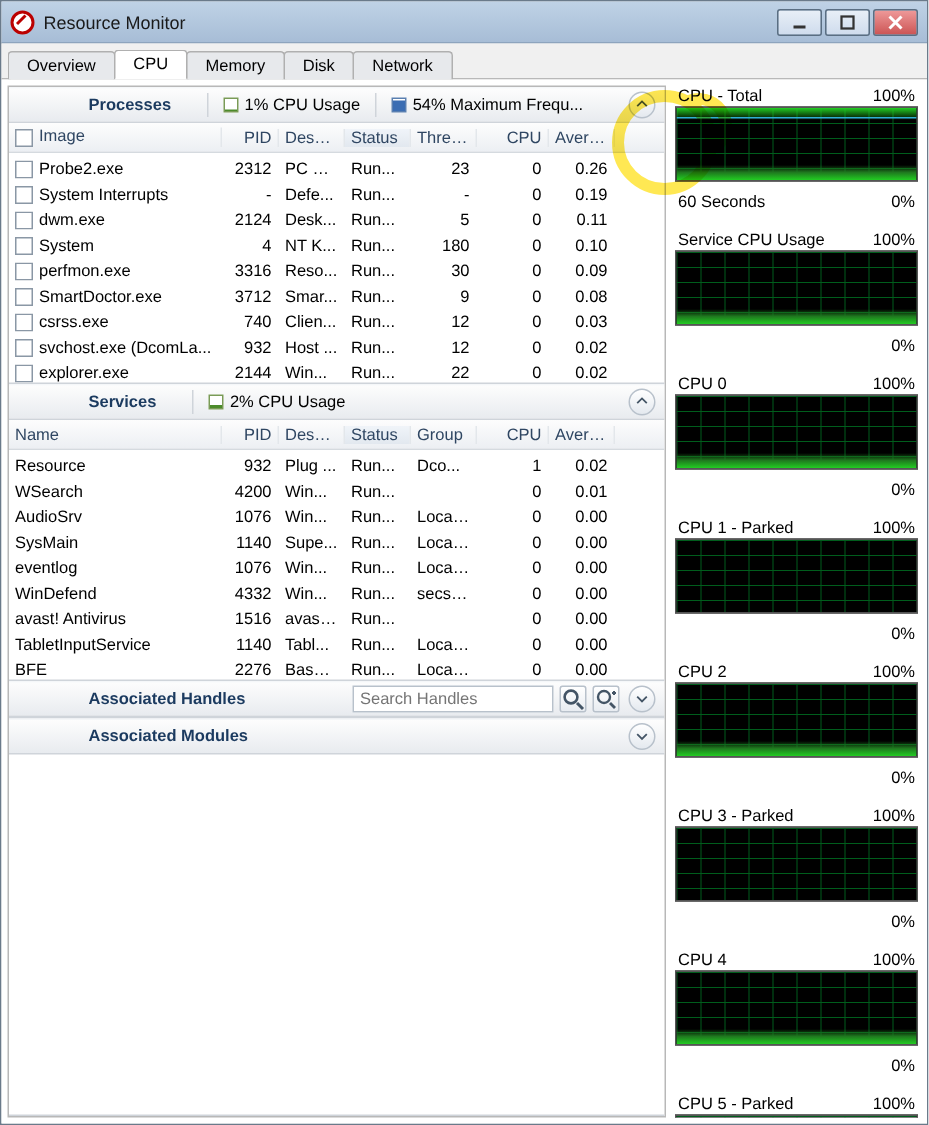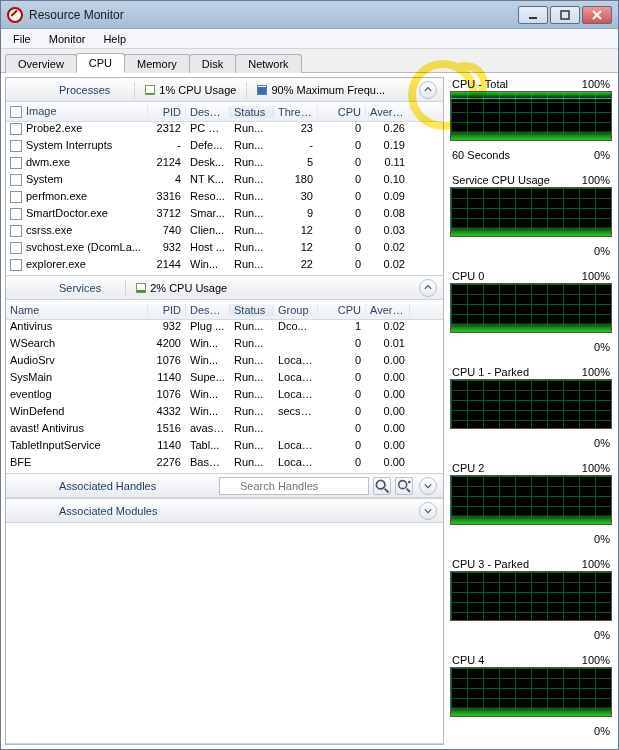--- a/index.html
+++ b/index.html
@@ -15,44 +15,44 @@
   .menubar { height:20px; background:#f4f6f9; border-bottom:1px solid #d0d7de; display:flex; align-items:center; padding:0 4px; gap:2px;}
   .menubar span{ padding:2px 8px; cursor:default;}
   .tabbar { height:24px; background:#f0f0f0; border-bottom:1px solid #b8b8b8; display:flex; align-items:flex-end; padding:0 4px;}
   .tab   { padding:3px 12px; border:1px solid #b0b0b0; border-bottom:none; background:#e7e9ec; margin-right:-1px; border-radius:3px 3px 0 0; position:relative; top:1px;}
   .tab.active{ background:#fff; border-bottom:1px solid #fff; z-index:1;}
   .body   { flex:1; display:flex; overflow:hidden; background:#fff;}
   .leftpane { flex:1; border:1px solid #b8b8b8; margin:4px; display:flex; flex-direction:column; overflow:hidden;background:#fff;}
   .rightpane{ width:166px; margin:4px 4px 4px 0; display:flex; flex-direction:column;}
   .section  { border-bottom:1px solid #cfd4da;}
   .sectionhdr{ height:24px; background:linear-gradient(#fdfdfd,#e8ebef); display:flex; align-items:center; padding:0 6px; border-top:1px solid #f5f7f9; border-bottom:1px solid #cfd4da;}
-  .sectionhdr .name{ font-weight:normal; color:#1b3a5f; margin-right:14px;padding-left:47px;}
+  .sectionhdr .name{ font-weight:bold; color:#1b3a5f; margin-right:14px;padding-left:47px;}
   .sectionhdr .sep { width:1px;height:16px;background:#cfd4da;margin:0 10px;}
   .meter { width:10px;height:10px;border:1px solid #7a9b57;margin-right:4px;position:relative;background:#fff;}
   .meter i{position:absolute;bottom:0;left:0;right:0;background:#4c8b2b;}
   .meter.blue{border-color:#5a7fb0;} .meter.blue i{background:#3b6db3;}
   .expando{ margin-left:auto; width:18px;height:18px;border:1px solid #b8c1cb;border-radius:50%;background:linear-gradient(#fff,#e4e9ef);display:flex;align-items:center;justify-content:center;}
   .expando svg,.roundbtn svg{width:8px;height:8px;}
   .grid { width:100%; }
   .gridhdr{ display:flex; background:linear-gradient(#fdfdfd,#eceff3); border-bottom:1px solid #d5dadf; height:20px; align-items:center;}
   .gridhdr div,.row div{ padding:0 4px; overflow:hidden; white-space:nowrap; text-overflow:ellipsis; border-right:1px solid #e3e7eb;}
   .gridhdr div{ color:#2f4662;}
-  .row { display:flex; height:17px; align-items:flex-start;}
+  .row { display:flex; height:17px; align-items:flex-end;}
   .row div{ border-right:1px solid transparent;}
   .chk { width:12px;height:12px;border:1px solid #8a97a5;margin-right:4px;display:inline-block;vertical-align:middle;background:#fff;}
   
   .c-img{width:142px;} .c-pid{width:38px;text-align:right;} .c-desc{width:44px;}
   .c-stat{width:44px;background:linear-gradient(#f0f4f9,#e2e8ef);} .row .c-stat{background:transparent;}
   .c-thr{width:44px;text-align:right;} .c-cpu{width:48px;text-align:right;} .c-avg{width:44px;text-align:right;}
   
   .s-name{width:142px;} .s-pid{width:38px;text-align:right;} .s-desc{width:44px;}
   .s-stat{width:44px;background:linear-gradient(#f0f4f9,#e2e8ef);} .row .s-stat{background:transparent;}
   .s-grp{width:44px;} .s-cpu{width:48px;text-align:right;} .s-avg{width:44px;text-align:right;}
   .searchwrap{flex:1;display:flex;justify-content:flex-end;align-items:center;gap:4px;}
-  .searchwrap input{width:150px;height:18px;border:1px solid #b8c1cb;padding:0 20px;font-size:11px;}
+  .searchwrap input{width:134px;height:18px;border:1px solid #b8c1cb;padding:0 4px;font-size:11px;}
   .iconbtn{width:18px;height:18px;border:1px solid #b8c1cb;background:linear-gradient(#fff,#e8ecf1);display:flex;align-items:center;justify-content:center;border-radius:2px;}
   
   .rp-top{height:24px;display:flex;align-items:center;gap:6px;padding:0 2px;}
   .roundbtn{width:20px;height:20px;border:1px solid #b8c1cb;border-radius:50%;background:linear-gradient(#fff,#e4e9ef);display:flex;align-items:center;justify-content:center;}
   .viewsbtn{flex:1;height:20px;border:1px solid #9aa7b4;background:linear-gradient(#fff,#e4e9ef);display:flex;align-items:center;justify-content:center;border-radius:2px;position:relative;}
   .viewsbtn .dd{position:absolute;right:0;top:0;bottom:0;width:14px;border-left:1px solid #9aa7b4;display:flex;align-items:center;justify-content:center;}
   .rp-scroll{flex:1;overflow:hidden;}
   .chartblk{margin-bottom:4px;}
   .chartlbl{display:flex;justify-content:space-between;padding:0 4px 1px 4px;height:14px;align-items:center;}
   .chart{height:50px;border:1px solid #555;background:#000;position:relative;overflow:hidden;margin:0 2px;}
@@ -85,25 +85,20 @@
           <rect x="1" y="1" width="8" height="8" fill="none" stroke="#333" stroke-width="1.5"></rect>
         </svg>
       </span>
     <span class="winbtn close">
         <svg viewBox="0 0 10 10">
           <path d="M1 1 L9 9 M9 1 L1 9" stroke="#fff" stroke-width="2"></path>
         </svg>
       </span>
   </div>
 
-  <div class="menubar">
-    <span>File</span>
-    <span>Monitor</span>
-    <span>Help</span>
-  </div>
 
   <div class="tabbar">
     <div class="tab">Overview</div>
     <div class="tab active">CPU</div>
     <div class="tab">Memory</div>
     <div class="tab">Disk</div>
     <div class="tab">Network</div>
   </div>
 
   <div class="body">
@@ -114,21 +109,21 @@
           <span class="name">Processes</span>
           <span class="sep"></span>
           <span class="meter">
               <i style="height:15%"></i>
             </span>
           <span>1% CPU Usage</span>
           <span class="sep"></span>
           <span class="meter blue">
               <i style="height:90%"></i>
             </span>
-          <span>90% Maximum Frequ...</span>
+          <span>54% Maximum Frequ...</span>
           <span class="expando">
               <svg viewBox="0 0 10 10">
                 <path d="M1 6 L5 2 L9 6" fill="none" stroke="#456" stroke-width="1.5"></path>
               </svg>
             </span>
         </div>
         <div class="grid">
           <div class="gridhdr">
             <div class="c-img"><span class="chk"></span><span>Image</span></div>
             <div class="c-pid">PID</div>
@@ -243,21 +238,21 @@
             <div class="s-name">Name</div>
             <div class="s-pid">PID</div>
             <div class="s-desc">Descr...</div>
             <div class="s-stat">Status</div>
             <div class="s-grp">Group</div>
             <div class="s-cpu">CPU</div>
             <div class="s-avg">Avera...</div>
           </div>
           <div id="svc-rows">
               <div class="row">
-                <div class="s-name">Antivirus</div>
+                <div class="s-name">Resource</div>
                 <div class="s-pid">932</div>
                 <div class="s-desc">Plug ...</div>
                 <div class="s-stat">Run...</div>
                 <div class="s-grp">Dco...</div>
                 <div class="s-cpu">1</div>
                 <div class="s-avg">0.02</div>
               </div>
               <div class="row">
                 <div class="s-name">WSearch</div>
                 <div class="s-pid">4200</div>

